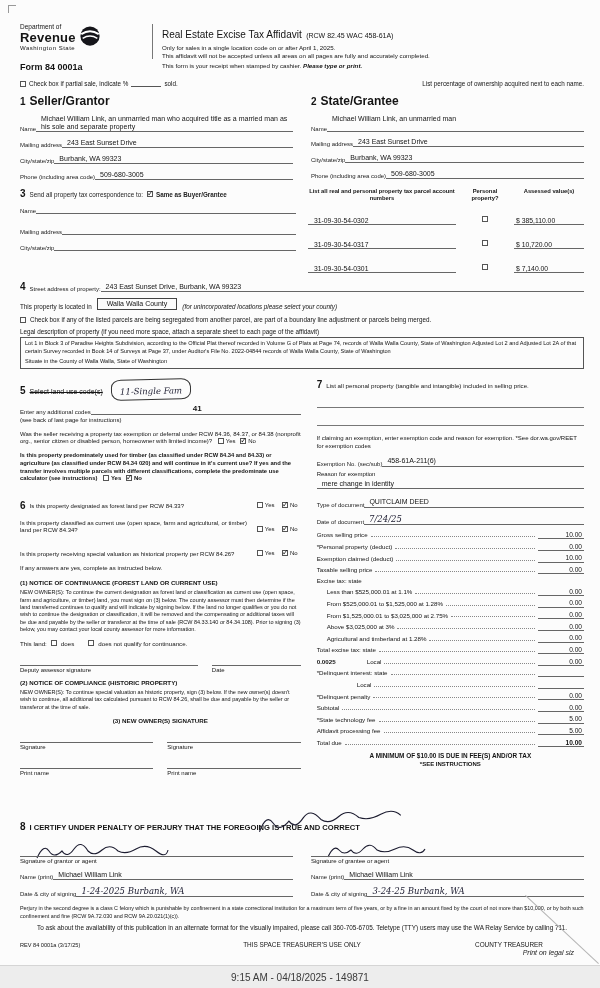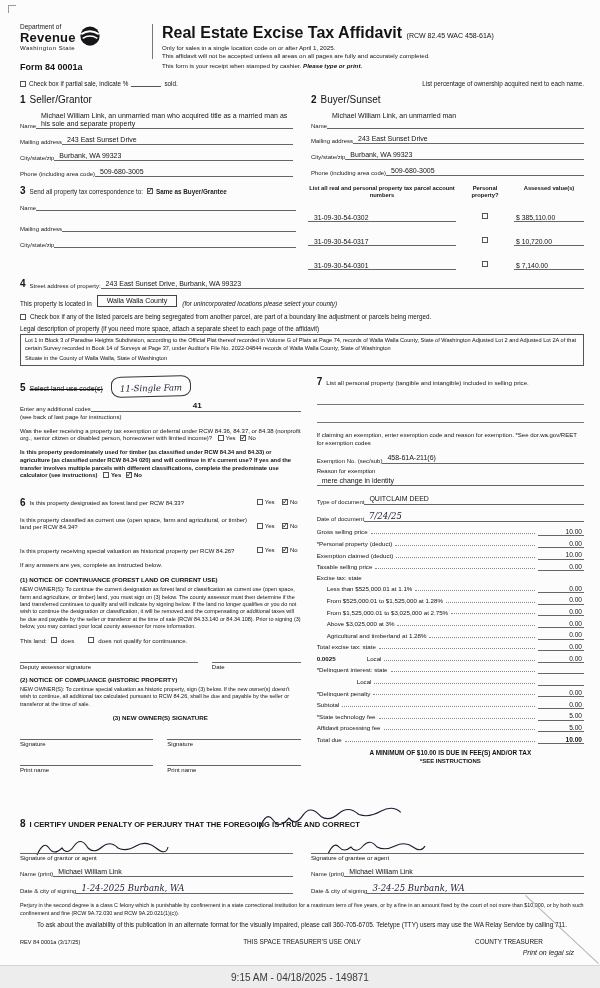--- a/index.html
+++ b/index.html
@@ -8,36 +8,36 @@
 .form{position:absolute;left:20px;top:24px;width:564px}
 .b{font-weight:bold}.i{font-style:italic}.center{text-align:center}
 .header{display:flex}
 .agency{width:132px;display:flex;flex:none}
 .agency-text{line-height:1}
 .dept-of{font-size:6.5px}
 .revenue{font-size:13px;font-weight:bold;letter-spacing:.2px}
 .wa-state{font-size:6px;margin-top:1px;letter-spacing:.5px}
 .logo{margin-left:3px;margin-top:1px;flex:none}
 .title-block{flex:1;border-left:1px solid #777;padding-left:9px}
-.title{font-size:16px;font-weight:bold}
+.title{font-size:10px;font-weight:normal}
 .title-ref{font-size:7px}
 .hnote{font-size:6.2px;margin-top:1.5px}
 .form-number-row{display:flex;margin-top:3px;align-items:flex-start}
 .form-number{width:132px;font-size:9px;font-weight:bold;flex:none}
 .receipt-note{padding-left:10px;font-size:6.2px}
 .cb{display:inline-block;width:6px;height:6px;border:1px solid #555;position:relative;vertical-align:-1px;background:#fff;flex:none}
 .cb.checked::after{content:"✓";position:absolute;left:-1px;top:-3px;font-size:8px;color:#111}
 .partial{display:flex;align-items:flex-end;margin-top:8px;font-size:6.3px}
 .partial .shortline{width:30px;border-bottom:1px solid #555;margin:0 3px}
 .partial .spacer{flex:1}
 .cols2{display:flex;gap:18px}
 .col{flex:1;min-width:0}
 .sec-head{display:flex;align-items:baseline;margin-top:7px}
 .secnum{font-size:10px;font-weight:bold;margin-right:4px}
-.sec-title{font-size:10px;font-weight:normal}
+.sec-title{font-size:12px;font-weight:bold}
 .frow{display:flex;align-items:flex-end;margin-top:6.5px}
 .lbl{font-size:6px;white-space:nowrap;color:#222}
 .uline{flex:1;border-bottom:1px solid #666;min-height:9px;padding:0 2px 0 5px}
 .val{font-size:7px;line-height:1.2}
 .minh16{min-height:17px}
 .sec3{display:flex;gap:12px;margin-top:8px}
 .sec3-left{flex:1}
 .ptable{width:276px;flex:none}
 .phead{display:flex;gap:5px;font-weight:bold;text-align:center;font-size:5.8px;line-height:1.15}
 .pc1{flex:1}
@@ -161,21 +161,21 @@
           <span class="uline val">Burbank, WA 99323</span>
         </div>
         <div class="frow">
           <span class="lbl">Phone (including area code)</span>
           <span class="uline val">509-680-3005</span>
         </div>
       </div>
       <div class="col">
         <div class="sec-head">
           <span class="secnum">2</span>
-          <span class="sec-title">Buyer/Sunset</span>
+          <span class="sec-title">State/Grantee</span>
         </div>
         <div class="frow">
           <span class="lbl">Name</span>
           <span class="uline val minh16">Michael William Link, an unmarried man</span>
         </div>
         <div class="frow">
           <span class="lbl">Mailing address</span>
           <span class="uline val">243 East Sunset Drive</span>
         </div>
         <div class="frow">

